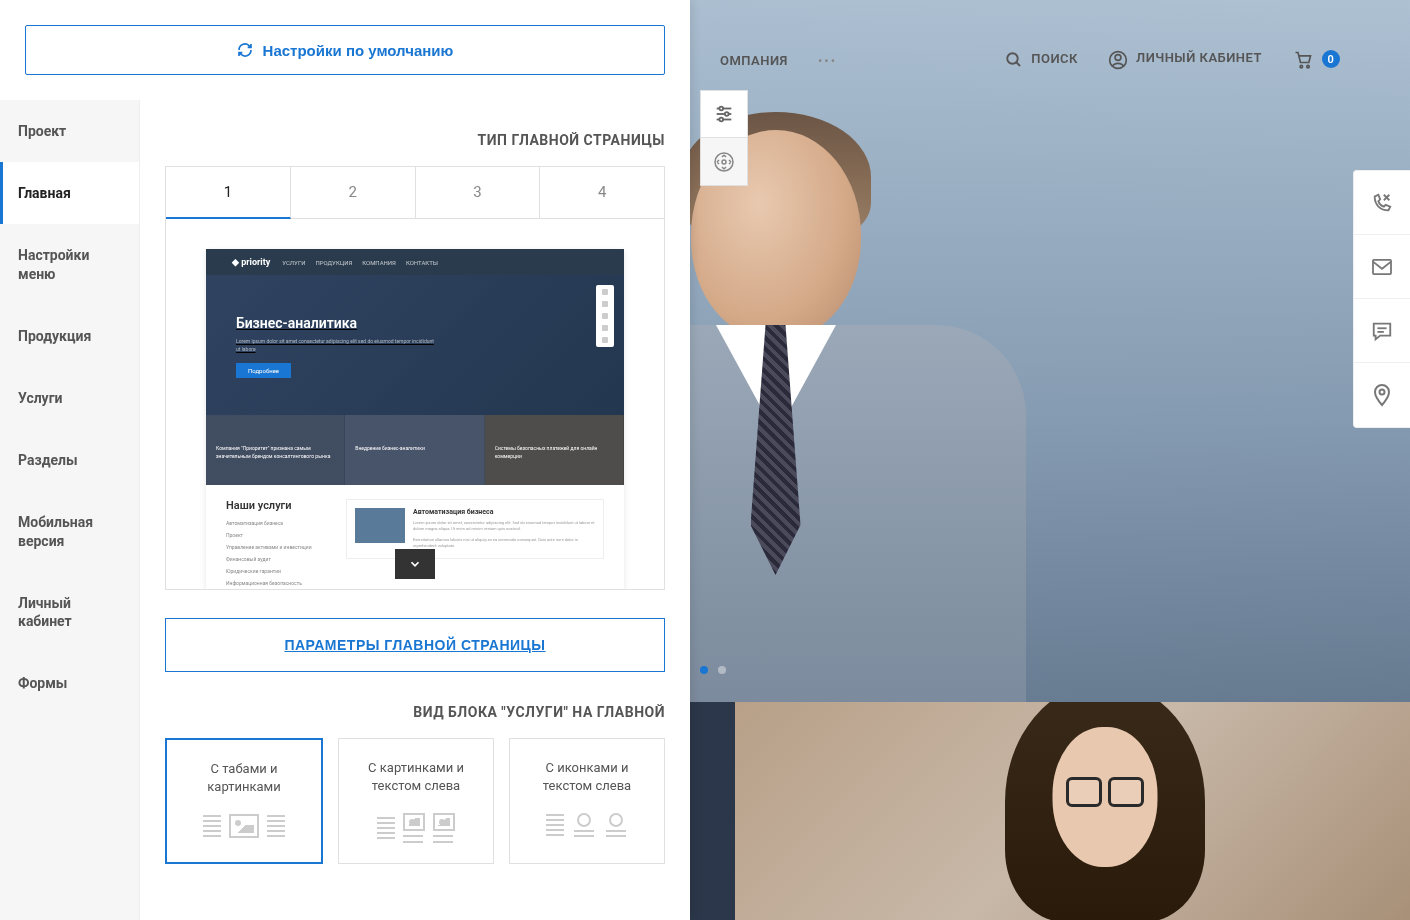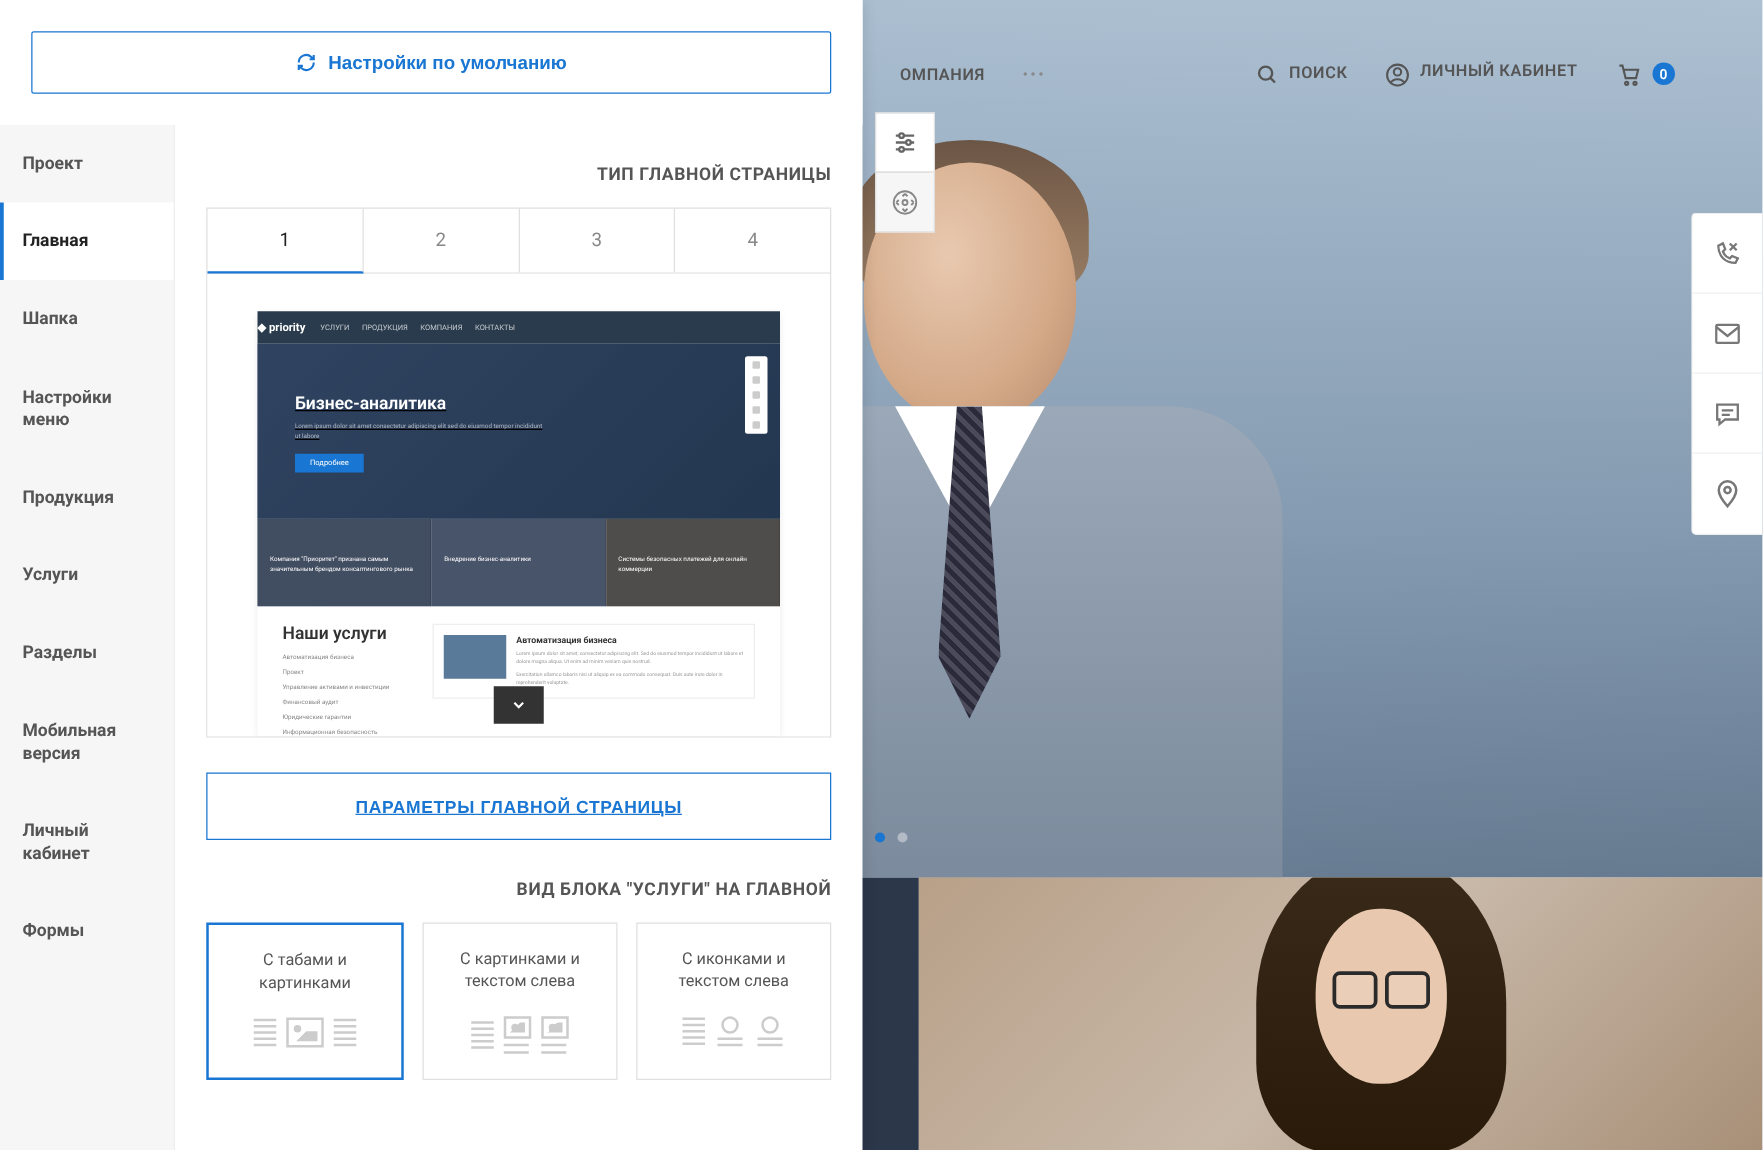--- a/index.html
+++ b/index.html
@@ -123,21 +123,21 @@
       left: 40px; right: 40px; top: 30px;
       height: 340px;
       background: #fff;
       box-shadow: 0 2px 6px rgba(0,0,0,0.1);
     }
     .mock-header {
       height: 26px;
       background: #2a3b4d;
       display: flex;
       align-items: center;
-      padding: 0 0;
+      padding: 0 26px;
       gap: 12px;
     }
     .mock-logo {
       color: #fff;
       font-size: 9px;
       font-weight: 700;
     }
     .mock-logo::before { content: "◆ "; }
     .mock-nav {
       display: flex;
@@ -193,21 +193,21 @@
     }
     .mock-tile:nth-child(2) { background: linear-gradient(rgba(30,40,60,0.55), rgba(30,40,60,0.55)), #7a8a9f; }
     .mock-tile:nth-child(3) { background: linear-gradient(rgba(30,40,60,0.55), rgba(30,40,60,0.55)), #8a7a5f; }
     .mock-tile-text { color: #fff; font-size: 5px; line-height: 1.5; }
     .mock-services {
       display: flex;
       padding: 14px 20px;
       gap: 20px;
     }
     .mock-services-left { width: 100px; }
-    .mock-services-title { font-size: 14px; font-weight: 600; color: #333; margin-bottom: 8px; }
+    .mock-services-title { font-size: 11px; font-weight: 600; color: #333; margin-bottom: 8px; }
     .mock-services-item { font-size: 5px; color: #888; margin-bottom: 6px; }
     .mock-services-right { flex: 1; }
     .mock-services-card {
       border: 1px solid #eee;
       padding: 8px;
       display: flex;
       gap: 8px;
     }
     .mock-services-img { width: 50px; height: 35px; background: #5a7a9a; flex-shrink: 0; }
     .mock-services-body h4 { font-size: 7px; color: #333; margin-bottom: 4px; }
@@ -653,21 +653,20 @@
         </svg>
       <span>Настройки по умолчанию</span>
     </button>
   </div>
 
   <div class="panel-body">
 
     <div class="sidebar">
       <div class="sidebar-item"><span>Проект</span></div>
       <div class="sidebar-item active"><span>Главная</span></div>
-      <div class="sidebar-item"><span>Шапка</span></div>
       <div class="sidebar-item"><span>Настройки меню</span></div>
       <div class="sidebar-item"><span>Продукция</span></div>
       <div class="sidebar-item"><span>Услуги</span></div>
       <div class="sidebar-item"><span>Разделы</span></div>
       <div class="sidebar-item"><span>Мобильная версия</span></div>
       <div class="sidebar-item"><span>Личный кабинет</span></div>
       <div class="sidebar-item"><span>Формы</span></div>
     </div>
 
     <div class="main-content">

